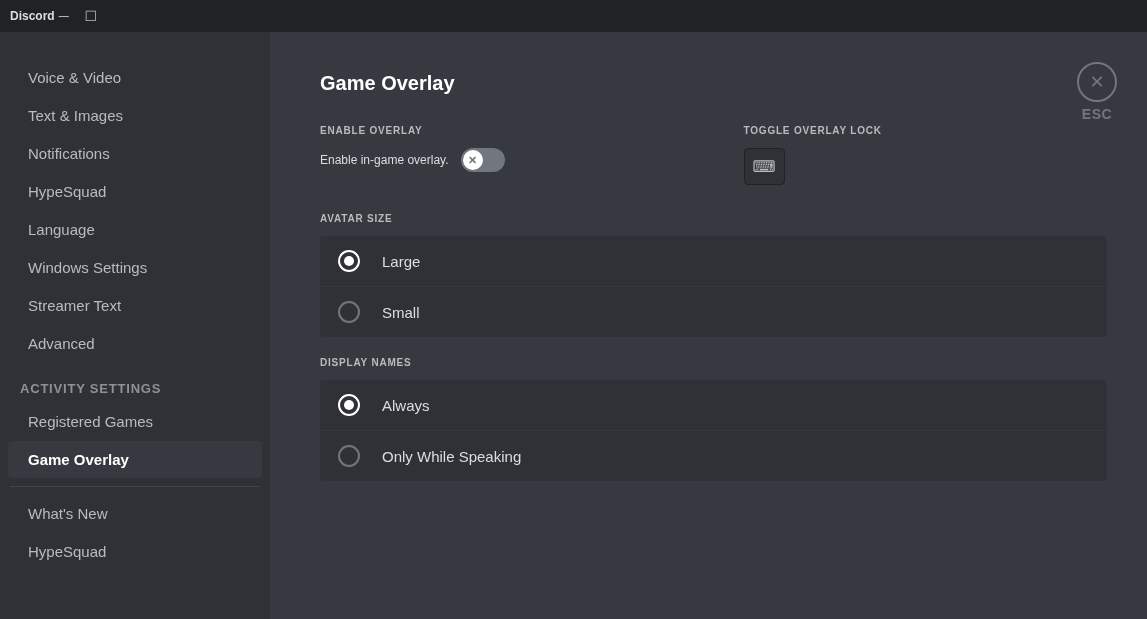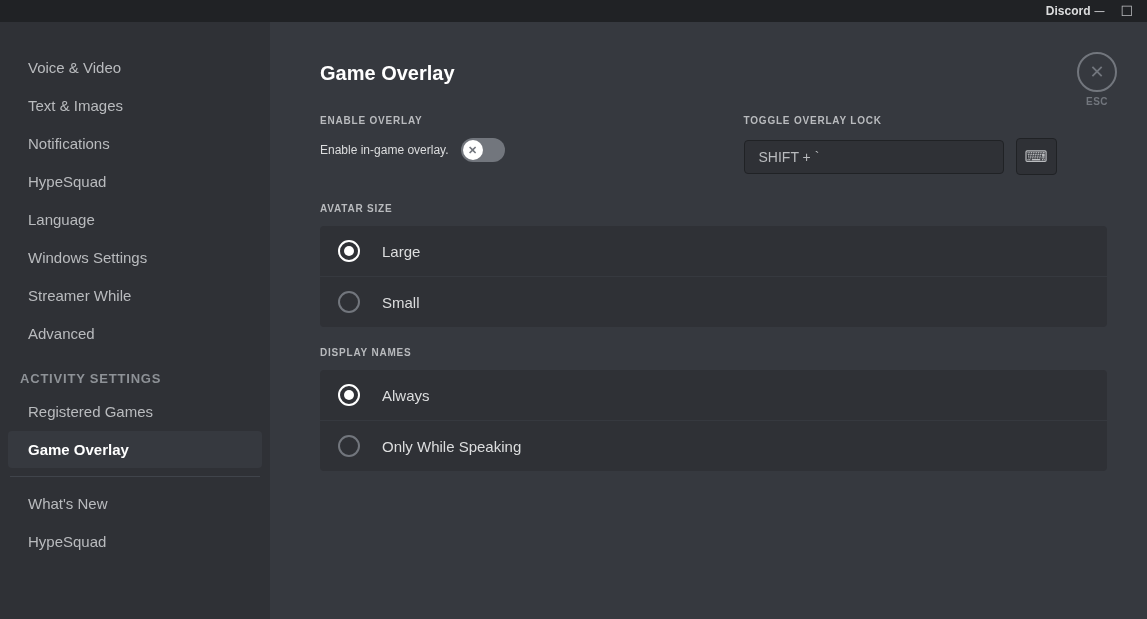--- a/index.html
+++ b/index.html
@@ -7,25 +7,25 @@
       width: 1147px;
       height: 619px;
       background: #2f3136;
       font-family: Whitney, 'Helvetica Neue', Helvetica, Arial, sans-serif;
       overflow: hidden;
       display: flex;
       flex-direction: column;
     }
     .titlebar {
       background: #202225;
-      height: 22px;
+      height: 32px;
       display: flex;
       align-items: center;
       padding: 0 10px;
-      justify-content: flex-end;
+      justify-content: flex-start;
       flex-shrink: 0;
     }
     .titlebar-title {
       color: #dcddde;
       font-size: 12px;
       font-weight: 600;
     }
     .titlebar-controls {
       display: flex;
       gap: 8px;
@@ -109,21 +109,21 @@
       border-radius: 50%;
       border: 2px solid #72767d;
       display: flex;
       align-items: center;
       justify-content: center;
       color: #72767d;
       font-size: 18px;
     }
     .esc-label {
       color: #72767d;
-      font-size: 10px;
+      font-size: 14px;
       font-weight: 700;
       letter-spacing: 0.5px;
     }
     .section-label {
       color: #b9bbbe;
       font-size: 10px;
       font-weight: 700;
       letter-spacing: 0.8px;
       text-transform: uppercase;
       margin-bottom: 12px;
@@ -271,21 +271,21 @@
     <div class="sidebar-item">
       <span>HypeSquad</span>
     </div>
     <div class="sidebar-item">
       <span>Language</span>
     </div>
     <div class="sidebar-item">
       <span>Windows Settings</span>
     </div>
     <div class="sidebar-item">
-      <span>Streamer While</span>
+      <span>Streamer Text</span>
     </div>
     <div class="sidebar-item">
       <span>Advanced</span>
     </div>
 
     <div class="sidebar-section-header">ACTIVITY SETTINGS</div>
 
     <div class="sidebar-item">
       <span>Registered Games</span>
     </div>
@@ -320,21 +320,20 @@
             <div class="toggle-knob">
               <span class="toggle-x">✕</span>
             </div>
           </div>
         </div>
       </div>
 
       <div class="toggle-section">
         <div class="section-label">TOGGLE OVERLAY LOCK</div>
         <div class="keybind-row">
-          <div class="keybind-input">SHIFT + `</div>
           <button class="keybind-edit-btn">
             <span class="keyboard-icon">⌨</span>
           </button>
         </div>
       </div>
     </div>
 
     <div class="full-width-section">
       <div class="section-label">AVATAR SIZE</div>
       <div class="full-radio-group">

